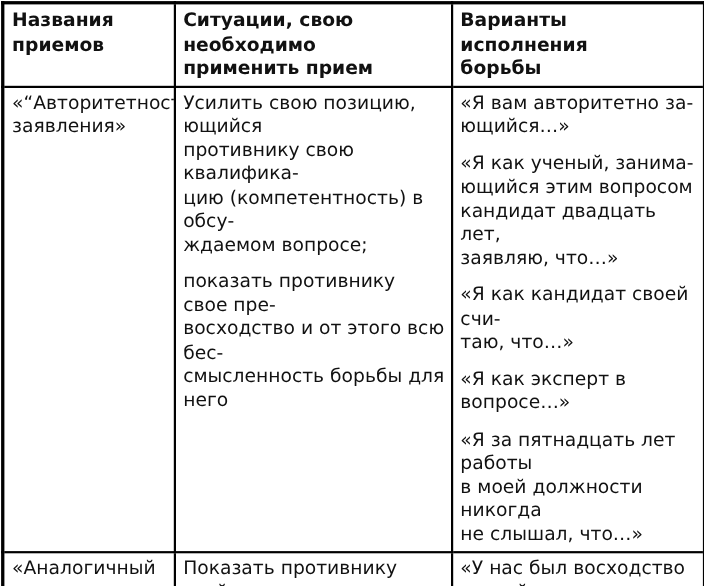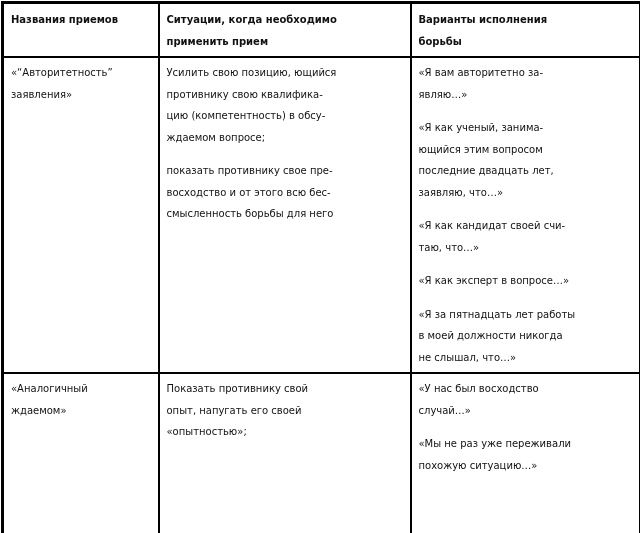--- a/index.html
+++ b/index.html
@@ -22,21 +22,21 @@
     border: 3px solid #000000;
   }
   .doc-table col.c1 { width: 156px; }
   .doc-table col.c2 { width: 252px; }
   .doc-table col.c3 { width: 230px; }
   .doc-table th, .doc-table td {
     border: 2px solid #000000;
     vertical-align: top;
     text-align: left;
     padding: 4px 5px 4px 7px;
-    font-size: 10px;
+    font-size: 17px;
     line-height: 21.5px;
     overflow: hidden;
   }
   .doc-table th {
     font-weight: bold;
     white-space: pre-line;
     padding-top: 5px;
   }
   .doc-table td p {
     margin: 0 0 12px 0;
@@ -54,21 +54,21 @@
 
 <table class="doc-table">
   <colgroup>
     <col class="c1">
     <col class="c2">
     <col class="c3">
   </colgroup>
   <thead>
     <tr class="header-row">
       <th>Названия приемов</th>
-      <th>Ситуации, когда необходимо
+      <th>Ситуации, свою необходимо
 применить прием</th>
       <th>Варианты исполнения
 борьбы</th>
     </tr>
   </thead>
   <tbody>
     <tr class="body-row-1">
       <td>
         <p>«“Авторитетность”
 заявления»</p>
@@ -77,24 +77,24 @@
         <p>Усилить свою позицию, ющийся
 противнику свою квалифика-
 цию (компетентность) в обсу-
 ждаемом вопросе;</p>
         <p>показать противнику свое пре-
 восходство и от этого всю бес-
 смысленность борьбы для него</p>
       </td>
       <td>
         <p>«Я вам авторитетно за-
-являю…»</p>
+ющийся…»</p>
         <p>«Я как ученый, занима-
 ющийся этим вопросом
-последние двадцать лет,
+кандидат двадцать лет,
 заявляю, что…»</p>
         <p>«Я как кандидат своей счи-
 таю, что…»</p>
         <p>«Я как эксперт в вопросе…»</p>
         <p>«Я за пятнадцать лет работы
 в моей должности никогда
 не слышал, что…»</p>
       </td>
     </tr>
     <tr class="body-row-2">

